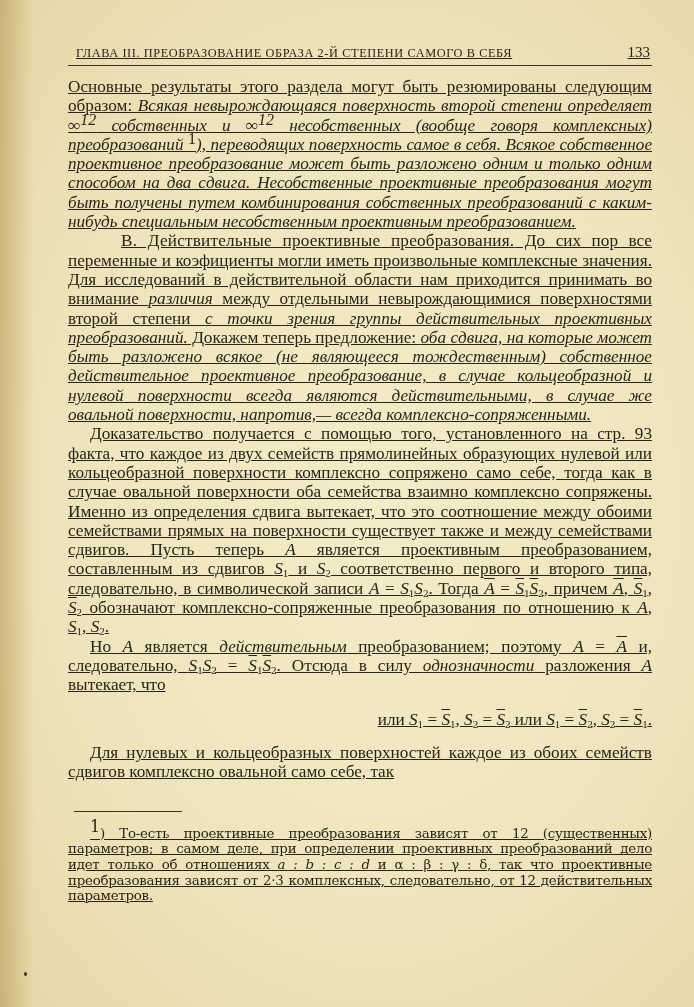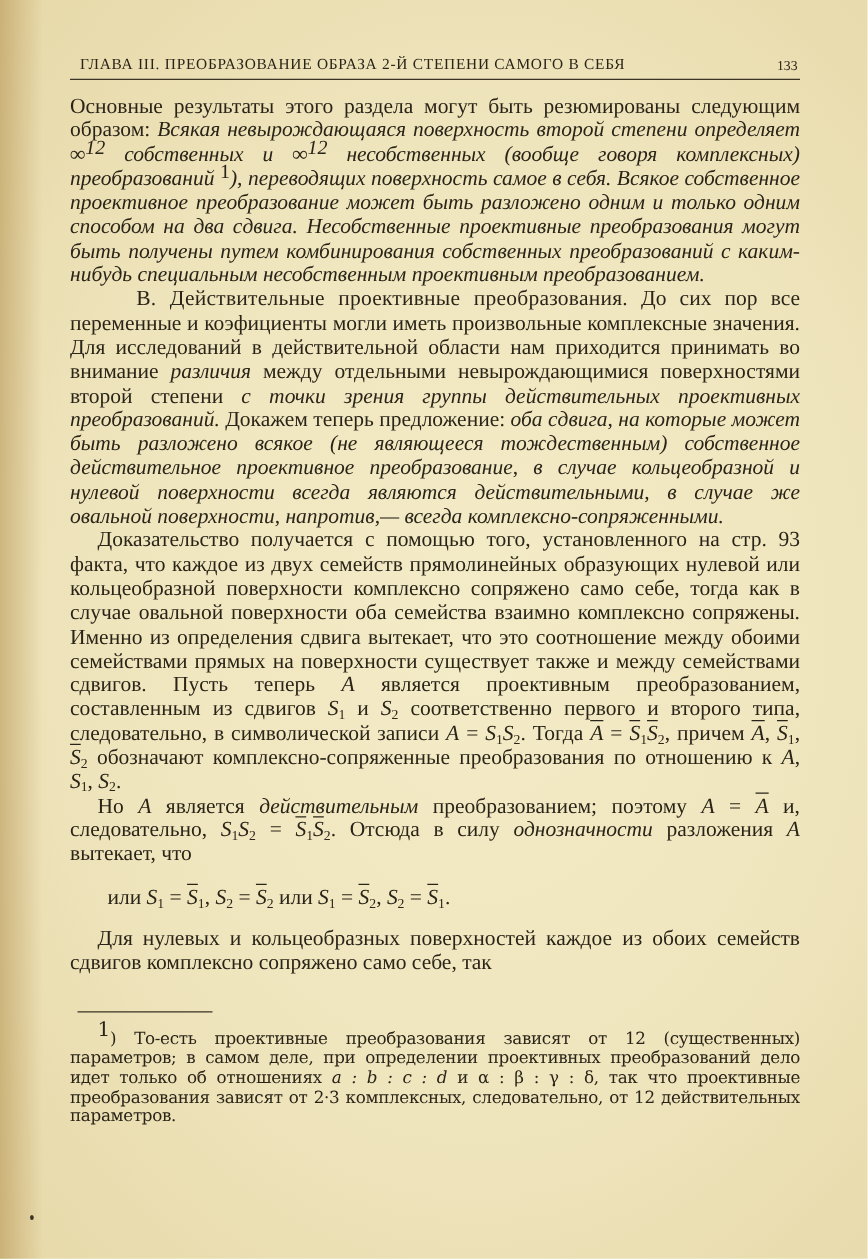--- a/index.html
+++ b/index.html
@@ -9,42 +9,42 @@
       color: #2a2418;
       font-family: "Liberation Serif", "DejaVu Serif", serif;
       position: relative;
     }
     .page-shade-left {
       position: absolute; left: 0; top: 0; width: 34px; height: 100%;
       background: linear-gradient(to right, rgba(170,130,60,0.45), rgba(170,130,60,0));
       pointer-events: none;
     }
     .page {
-      position: absolute; left: 56px; top: 30px; width: 584px;
+      position: absolute; left: 68px; top: 30px; width: 584px; text-decoration: underline;
     }
     .running-head {
       display: flex; justify-content: space-between; align-items: flex-end;
       padding: 14px 0 4px 8px;
       border-bottom: 1.5px solid #3b3325;
       font-size: 12.3px; letter-spacing: 0.6px; text-transform: uppercase;
     }
-    .running-head .pnum { font-size: 11px; letter-spacing: 0; padding-right: 2px; }
+    .running-head .pnum { font-size: 15px; letter-spacing: 0; padding-right: 2px; }
     .body {
       margin-top: 11px; font-size: 17.2px; line-height: 19.3px; text-align: justify;
       hyphens: manual;
     }
     .body p { margin: 0; }
     .indent { text-indent: 22px; }
     .it { font-style: italic; }
     .sectionhead { letter-spacing: 0.2px; margin-left: 31px; }
     .ov { text-decoration: overline; }
     sub { font-size: 11px; vertical-align: -3px; line-height: 0; }
     sup { font-size: 16px; vertical-align: 6px; line-height: 0; }
     .formula {
-      text-align: left; margin: 15px 0 14px 0; font-size: 17.2px; padding-left: 30px;
+      text-align: right; margin: 15px 0 14px 0; font-size: 17.2px; padding-left: 30px;
     }
     .formula .it { font-style: italic; }
     .footnote-rule {
       width: 108px; border-top: 1px solid #3b3325; margin: 30px 0 10px 6px;
     }
     .footnote {
       font-size: 13.4px; line-height: 15.6px; text-align: justify;
       text-indent: 22px; font-family: "DejaVu Serif", serif; letter-spacing: -0.25px;
     }
     .speck { position: absolute; left: 24px; top: 972px; width: 3px; height: 4px; background: #3b3325; border-radius: 50%; }
@@ -67,20 +67,20 @@
     <p><span>Основные результаты этого раздела могут быть резюмированы следующим образом: </span><span class="it"><span>Всякая невырождающаяся поверхность второй степени определяет ∞</span><sup>12</sup><span> собственных и ∞</span><sup>12</sup><span> несобственных (вообще говоря комплексных) преобразований </span></span><sup>1</sup><span class="it">), переводящих поверхность самое в себя. Всякое собственное проективное преобразование может быть разложено одним и только одним способом на два сдвига. Несобственные проективные преобразования могут быть получены путем комбинирования собственных преобразований с каким-нибудь специальным несобственным проективным преобразованием.</span></p>
 
     <p class="indent"><span class="sectionhead">В. Действительные проективные преобразования.</span><span> До сих пор все переменные и коэфициенты могли иметь произвольные комплексные значения. Для исследований в действительной области нам приходится принимать во внимание </span><span class="it">различия</span><span> между отдельными невырождающимися поверхностями второй степени </span><span class="it">с точки зрения группы действительных проективных преобразований.</span><span> Докажем теперь предложение: </span><span class="it">оба сдвига, на которые может быть разложено всякое (не являющееся тождественным) собственное действительное проективное преобразование, в случае кольцеобразной и нулевой поверхности всегда являются действительными, в случае же овальной поверхности, напротив,— всегда комплексно-сопряженными.</span></p>
 
     <p class="indent"><span>Доказательство получается с помощью того, установленного на стр. 93 факта, что каждое из двух семейств прямолинейных образующих нулевой или кольцеобразной поверхности комплексно сопряжено само себе, тогда как в случае овальной поверхности оба семейства взаимно комплексно сопряжены. Именно из определения сдвига вытекает, что это соотношение между обоими семействами прямых на поверхности существует также и между семействами сдвигов. Пусть теперь </span><span class="it">A</span><span> является проективным преобразованием, составленным из сдвигов </span><span class="it">S</span><sub>1</sub><span> и </span><span class="it">S</span><sub>2</sub><span> соответственно первого и второго типа, следовательно, в символической записи </span><span class="it">A</span><span> = </span><span class="it">S</span><sub>1</sub><span class="it">S</span><sub>2</sub><span>. Тогда </span><span class="it ov">A</span><span> = </span><span class="it ov">S</span><sub>1</sub><span class="it ov">S</span><sub>2</sub><span>, причем </span><span class="it ov">A</span><span>, </span><span class="it ov">S</span><sub>1</sub><span>, </span><span class="it ov">S</span><sub>2</sub><span> обозначают комплексно-сопряженные преобразования по отношению к </span><span class="it">A</span><span>, </span><span class="it">S</span><sub>1</sub><span>, </span><span class="it">S</span><sub>2</sub><span>.</span></p>
 
     <p class="indent"><span>Но </span><span class="it">A</span><span> является </span><span class="it">действительным</span><span> преобразованием; поэтому </span><span class="it">A</span><span> = </span><span class="it ov">A</span><span> и, следовательно, </span><span class="it">S</span><sub>1</sub><span class="it">S</span><sub>2</sub><span> = </span><span class="it ov">S</span><sub>1</sub><span class="it ov">S</span><sub>2</sub><span>. Отсюда в силу </span><span class="it">однозначности</span><span> разложения </span><span class="it">A</span><span> вытекает, что</span></p>
 
     <div class="formula"><span>или </span><span class="it">S</span><sub>1</sub><span> = </span><span class="it ov">S</span><sub>1</sub><span>,   </span><span class="it">S</span><sub>2</sub><span> = </span><span class="it ov">S</span><sub>2</sub><span>   или </span><span class="it">S</span><sub>1</sub><span> = </span><span class="it ov">S</span><sub>2</sub><span>,   </span><span class="it">S</span><sub>2</sub><span> = </span><span class="it ov">S</span><sub>1</sub><span>.</span></div>
 
-    <p class="indent">Для нулевых и кольцеобразных поверхностей каждое из обоих семейств сдвигов комплексно сопряжено само себе, так</p>
+    <p class="indent">Для нулевых и кольцеобразных поверхностей каждое из обоих семейств сдвигов комплексно овальной само себе, так</p>
   </div>
 
   <div class="footnote-rule"></div>
 
   <p class="footnote"><sup>1</sup><span>) То-есть проективные преобразования зависят от 12 (существенных) параметров; в самом деле, при определении проективных преобразований дело идет только об отношениях </span><span class="it">a : b : c : d</span><span> и </span><span>α : β : γ : δ</span><span>, так что проективные преобразования зависят от 2·3 комплексных, следовательно, от 12 действительных параметров.</span></p>
 
 </div>
 
 </body></html>

